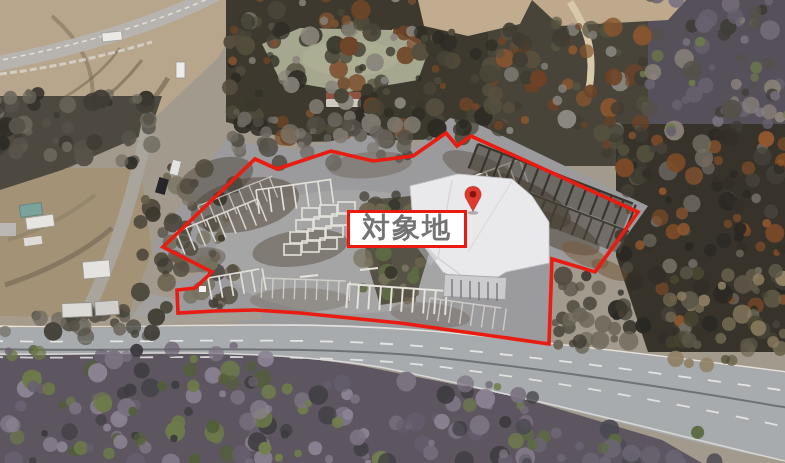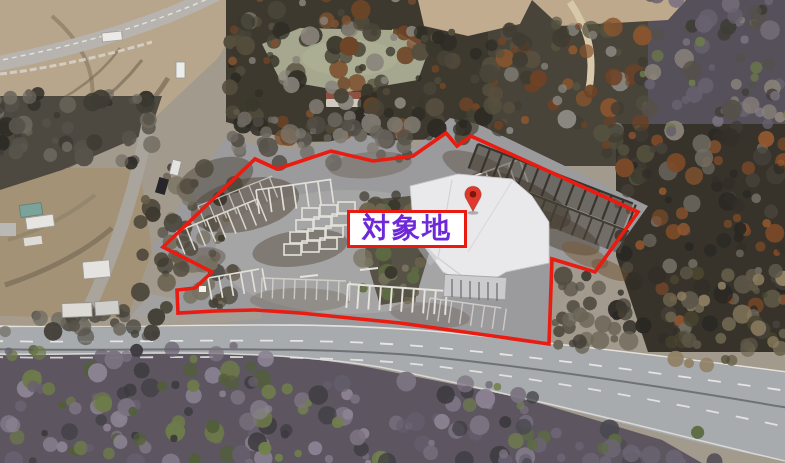--- a/index.html
+++ b/index.html
@@ -1143,16 +1143,16 @@
         <rect fill="#cbcacc" stroke="#9c9c9e" stroke-width="0.8" transform="rotate(3 475 287)" x="444" y="276" width="62" height="22"></rect>
         <path fill="none" stroke="#707074" stroke-width="1.3" d="M452,279 l0,18 M461,280 l0,18 M470,281 l0,18 M479,282 l0,18 M488,282 l0,18 M497,283 l0,18"></path>
       </g>
     <polygon id="boundary" fill="none" stroke-linejoin="miter" points="163,247 255,159 277,169 331,151 373,161 413,156 446,133 457,146 471,136 638,212 595,272 552,259 549,344 500,337 450,330 400,323 350,318 300,313 255,310 215,311 178,313 177,290 195,288 212,272" stroke="#ea1b10" stroke-width="3.6"></polygon>
     <g id="pin" transform="translate(463.64,185.5) scale(0.78)">
       <ellipse id="pinShadow" cx="12" cy="35" rx="7" ry="2.4" fill="rgba(0,0,0,.25)"></ellipse>
       <path id="pinBody" d="M12 .9C6.2.9 1.5 5.5 1.5 11.2c0 2.6.9 5 2.4 7.2L12 33.2l8.1-14.8c1.5-2.2 2.4-4.6 2.4-7.2C22.5 5.5 17.8.9 12 .9Z" stroke="rgba(120,20,12,.5)" stroke-width="0.8" fill="#de392d"></path>
       <circle id="pinHole" cx="12" cy="11.2" r="4.1" fill="#7f150c"></circle>
     </g>
   </svg>
-  <div class="site-label" id="siteLabel" style="left: 347px; top: 210px; width: 120px; height: 38px; background: rgb(255, 255, 255); border-color: rgb(234, 26, 16); color: #6d28d9;">
+  <div class="site-label" id="siteLabel" style="left: 347px; top: 210px; width: 120px; height: 38px; background: rgb(255, 255, 255); border-color: rgb(234, 26, 16); color: #737373;">
     <span>対象地</span>
   </div>
 </div>
 
 </body></html>

